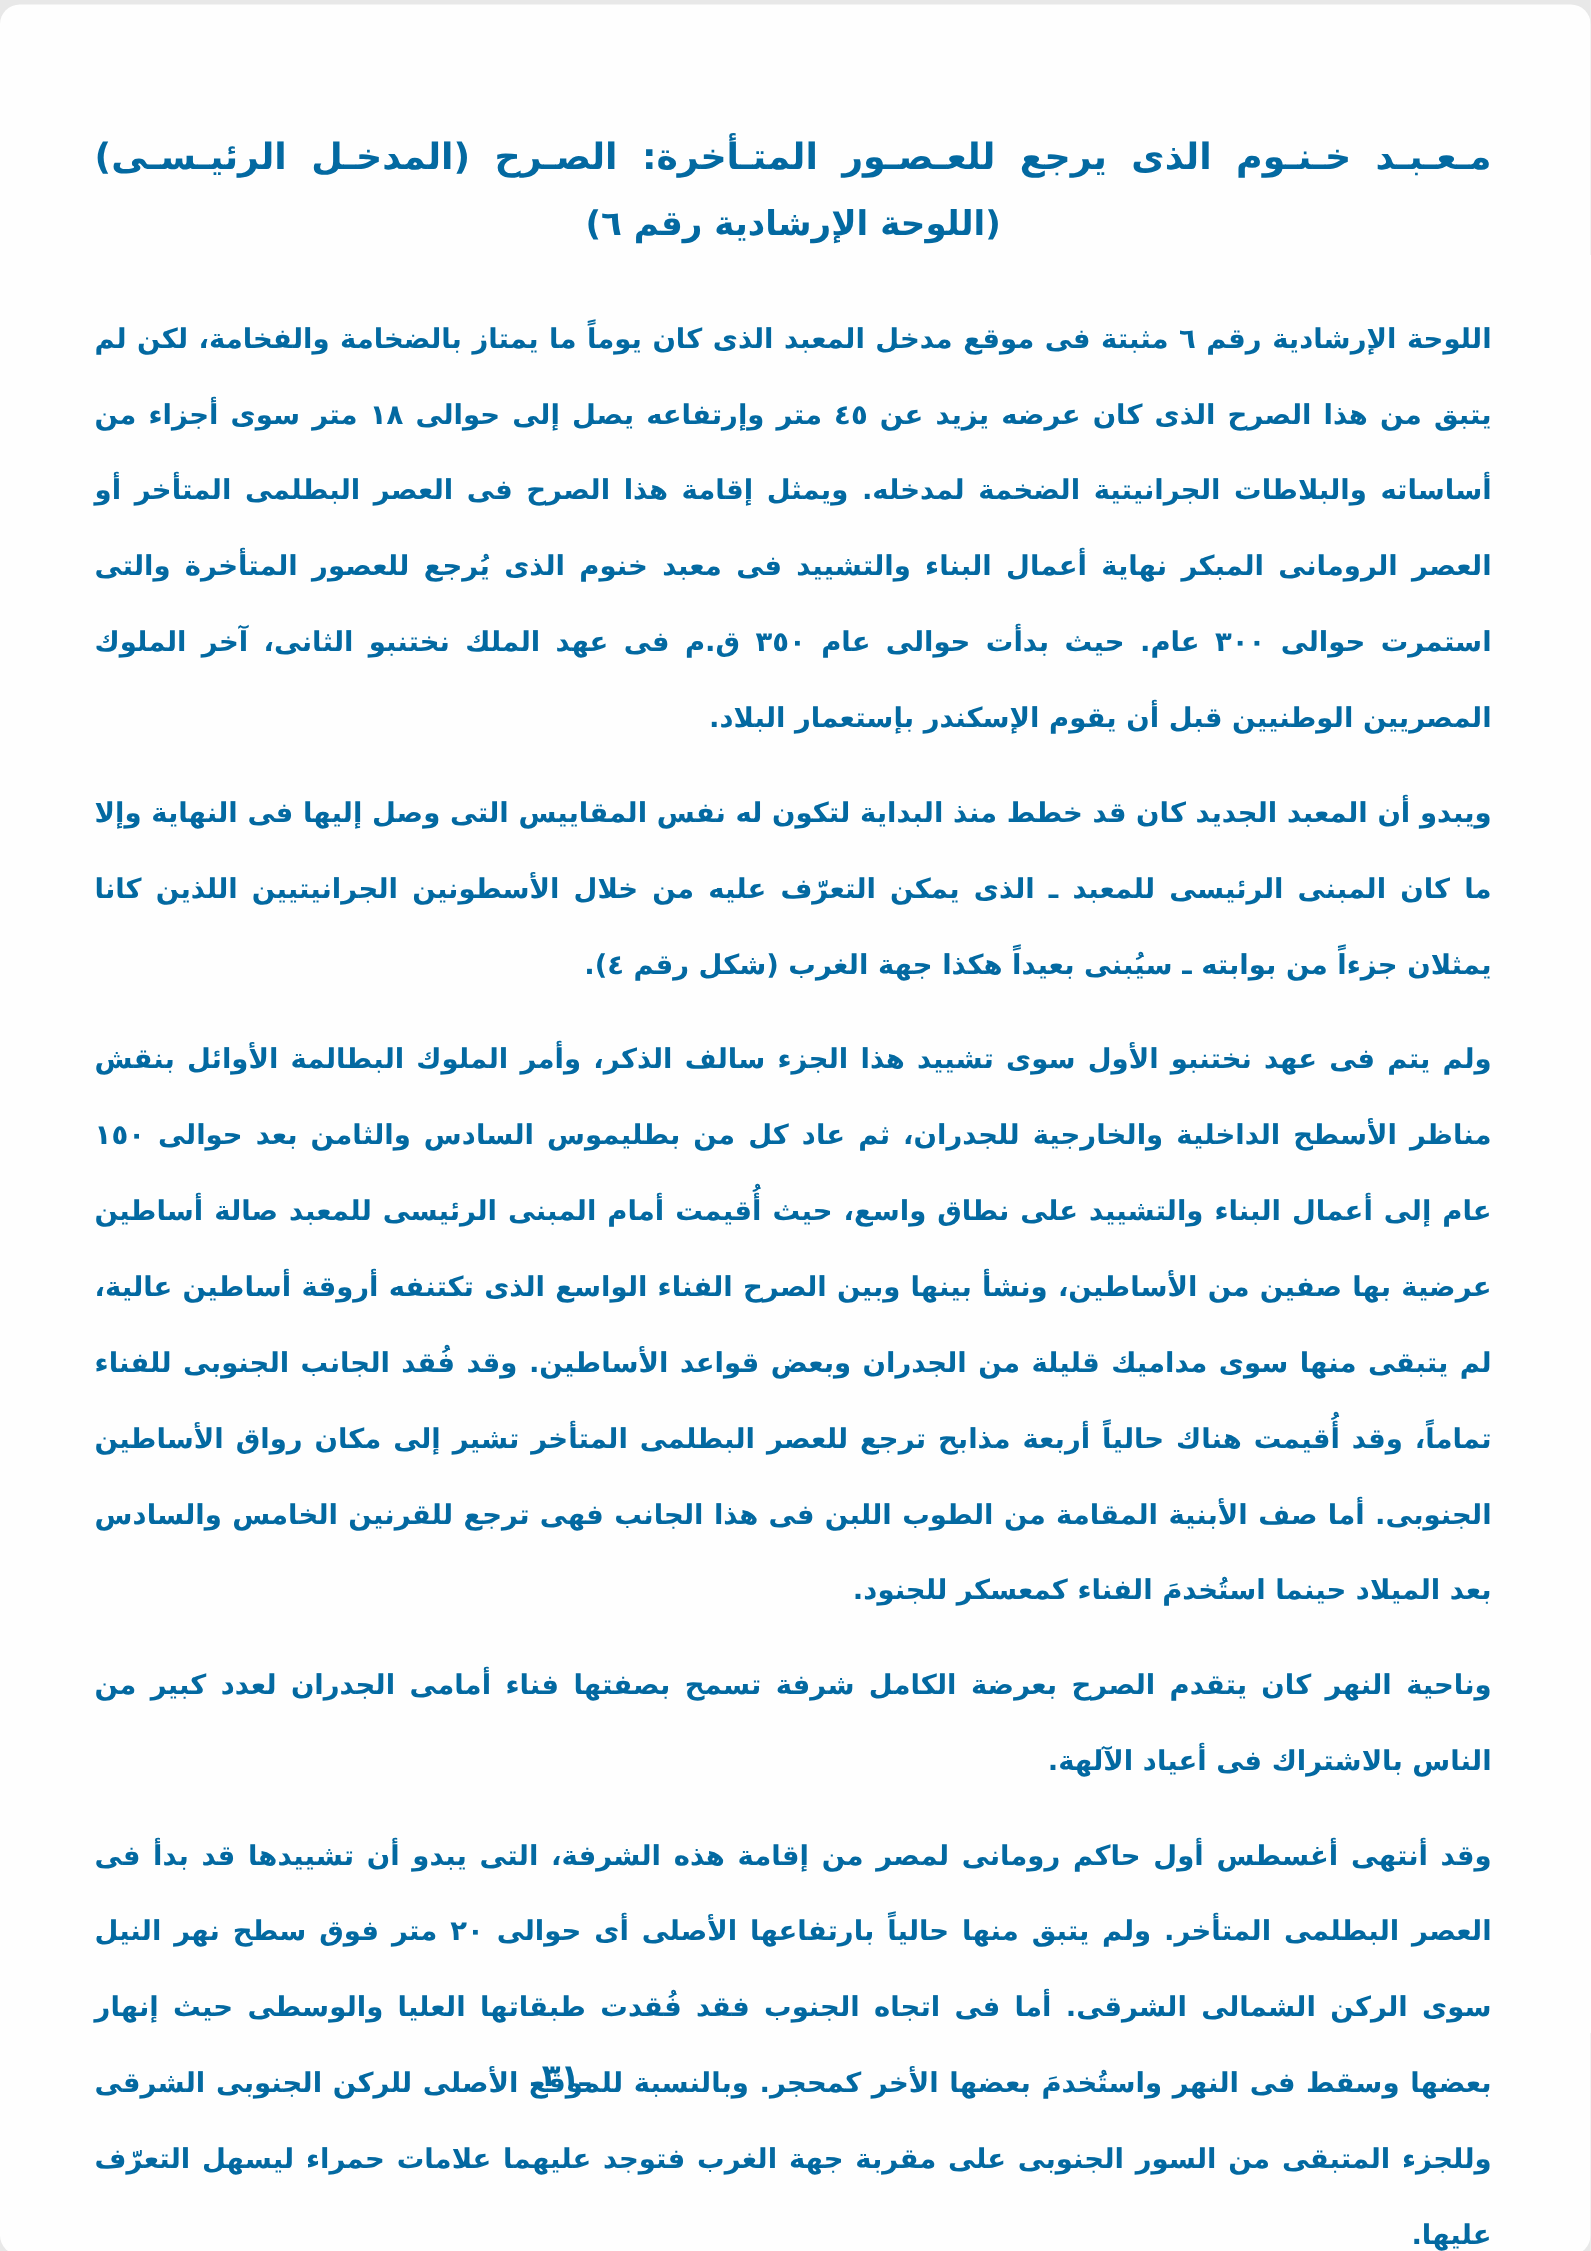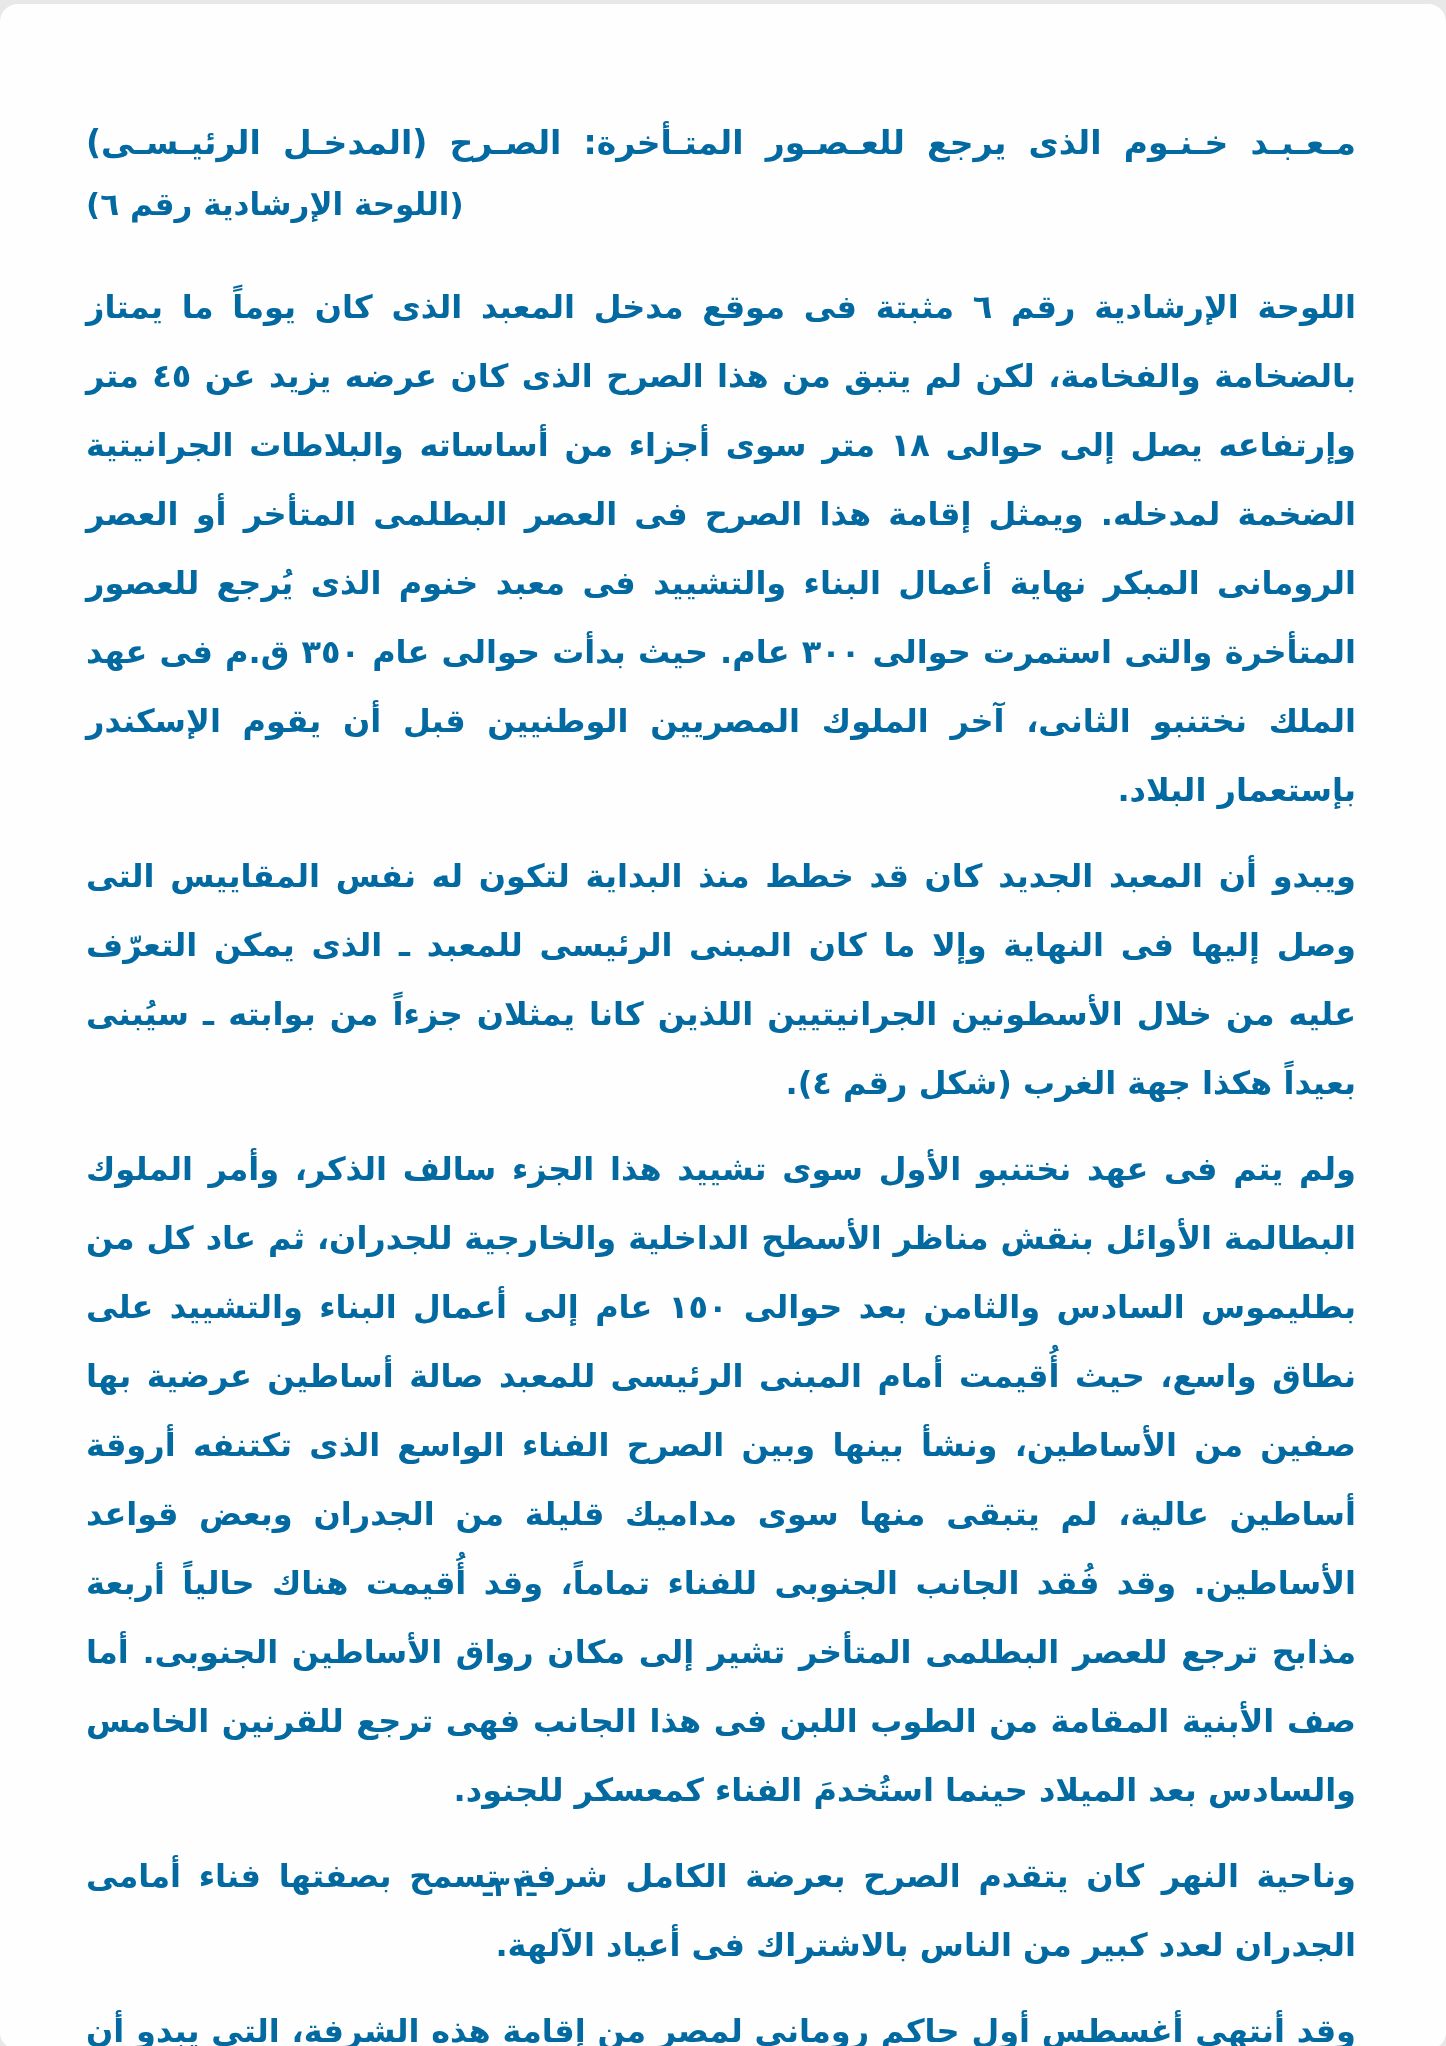--- a/index.html
+++ b/index.html
@@ -32,25 +32,25 @@
     line-height: 1.85;
     text-align: justify;
     text-align-last: justify;
     margin: 0;
     letter-spacing: 0.5px;
   }
   .title-line2 {
     font-size: 31px;
     font-weight: bold;
     line-height: 1.8;
-    text-align: left;
+    text-align: center;
     margin: 4px 0 40px 0;
   }
   .body-para {
-    font-size: 32px;
+    font-size: 25px;
     font-weight: bold;
     line-height: 69px;
     text-align: justify;
     text-justify: inter-word;
     margin: 0 0 17px 0;
   }
   .page-number {
     position: absolute;
     top: 1866px;
     left: 483px;

